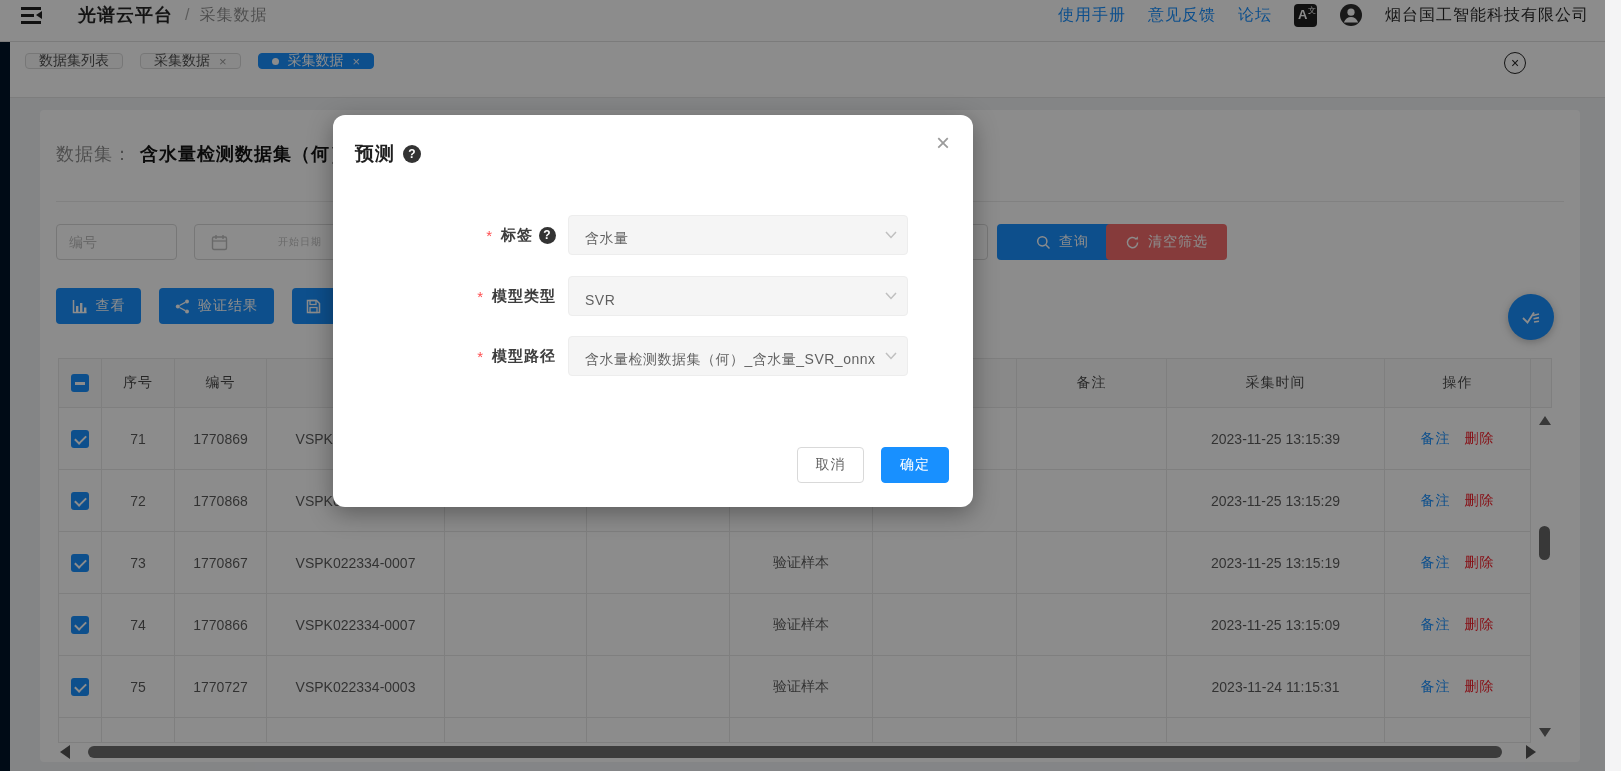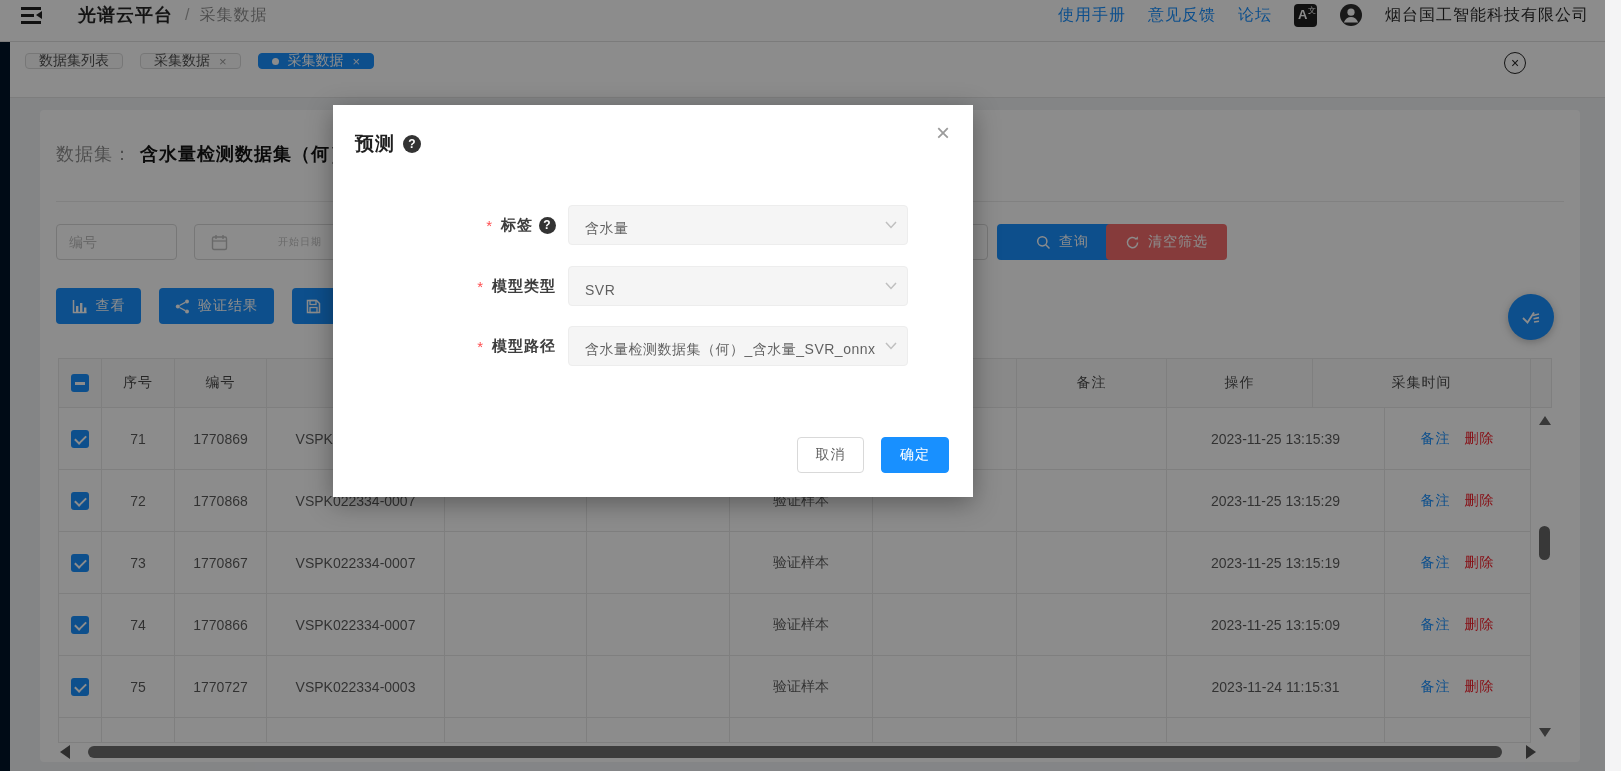--- a/index.html
+++ b/index.html
@@ -108,22 +108,22 @@
   .hscroll { position:absolute; left:18px; top:634px; width:1478px; height:16px; }
   .tri-left  { position:absolute; left:2px; top:1px; width:0;height:0;border-top:7px solid transparent;border-bottom:7px solid transparent;border-right:10px solid #555; cursor:pointer; }
   .tri-right { position:absolute; right:0px; top:1px; width:0;height:0;border-top:7px solid transparent;border-bottom:7px solid transparent;border-left:10px solid #555; cursor:pointer; }
   .hthumb { position:absolute; left:30px; top:2px; width:1414px; height:12px; border-radius:6px; background:#6e6e6e; cursor:grab; }
 
   
   .dim { position:absolute; left:0; top:0; width:1605px; height:771px; background:rgba(0,0,0,.45); z-index:100; }
   .right-strip { position:absolute; left:1605px; top:0; width:16px; height:771px; background:#f4f4f5; z-index:150; }
 
   
-  .modal { position:absolute; left:333px; top:105px; width:640px; height:392px; background:#fff;
-           border-radius:0; z-index:200; box-shadow:0 6px 24px rgba(0,0,0,.35); }
+  .modal { position:absolute; left:333px; top:115px; width:640px; height:392px; background:#fff;
+           border-radius:12px; z-index:200; box-shadow:0 6px 24px rgba(0,0,0,.35); }
   .m-title { position:absolute; left:22px; top:26px; display:flex; align-items:center; gap:8px; }
   .m-title .t { font-size:19px; font-weight:600; color:#1f1f1f; letter-spacing:1px; }
   .help { width:18px; height:18px; border-radius:50%; background:#333; color:#fff; display:inline-flex;
           align-items:center; justify-content:center; font-size:12px; font-weight:bold; cursor:pointer; }
   .help::after { content:"?"; }
   .m-close { position:absolute; right:18px; top:16px; font-size:24px; color:#9b9b9b; cursor:pointer;
              line-height:1; width:24px; text-align:center; }
   .m-close::after { content:"×"; }
   .frow { position:absolute; left:0; height:40px; display:flex; align-items:center; width:100%; }
   .frow .lab { width:223px; display:flex; align-items:center; justify-content:flex-end; gap:6px;
@@ -268,22 +268,22 @@
           <span class="cb ind"></span>
         </div>
         <div class="th c1">序号</div>
         <div class="th c2">编号</div>
         <div class="th c3">设</div>
         <div class="th c4"></div>
         <div class="th c5"></div>
         <div class="th c6"></div>
         <div class="th c7"></div>
         <div class="th c8">备注</div>
+        <div class="th c9">采集时间</div>
         <div class="th c10">操作</div>
-        <div class="th c9">采集时间</div>
         <div class="th cg"></div>
       </div>
       <div id="tbody">
           <div class="trow">
             <div class="td c0">
               <span class="cb check"></span>
             </div>
             <div class="td c1">71</div>
             <div class="td c2">1770869</div>
             <div class="td c3">VSPK022334-0007</div>

